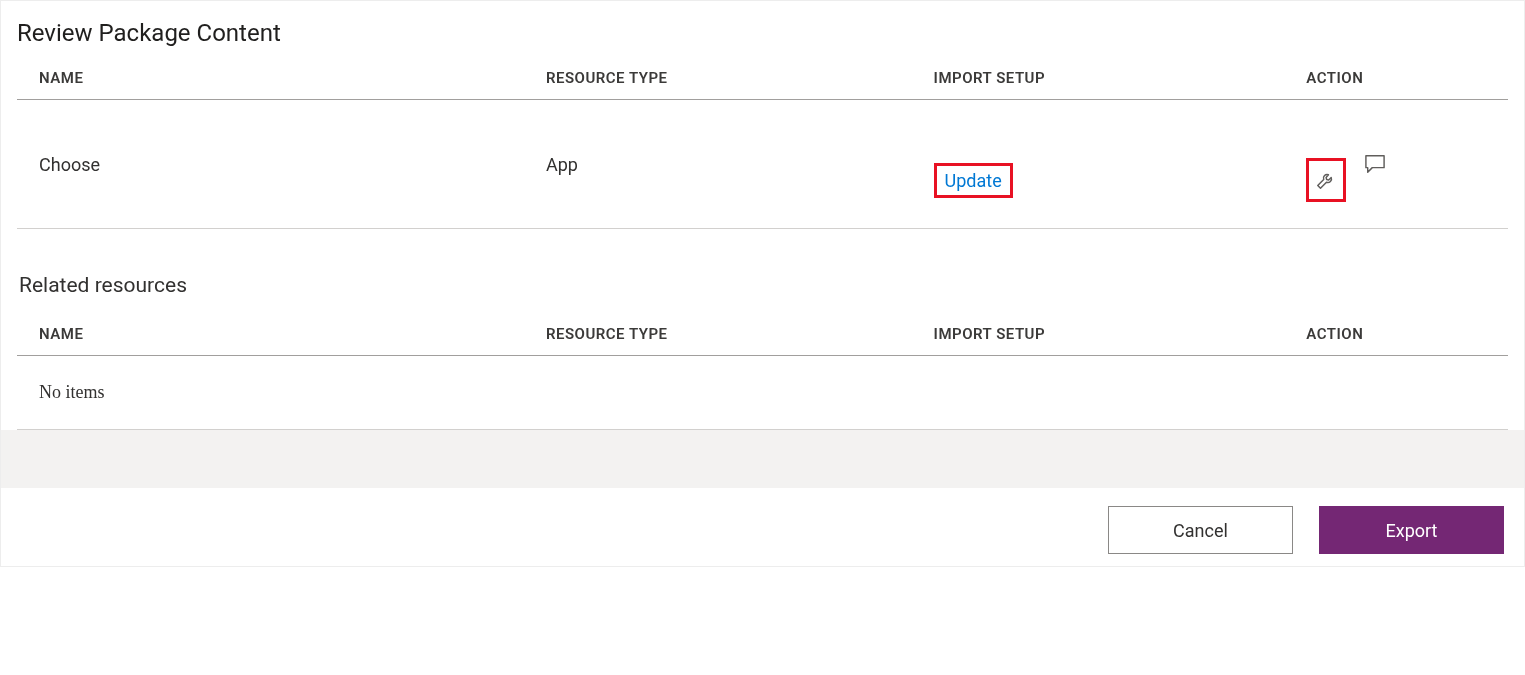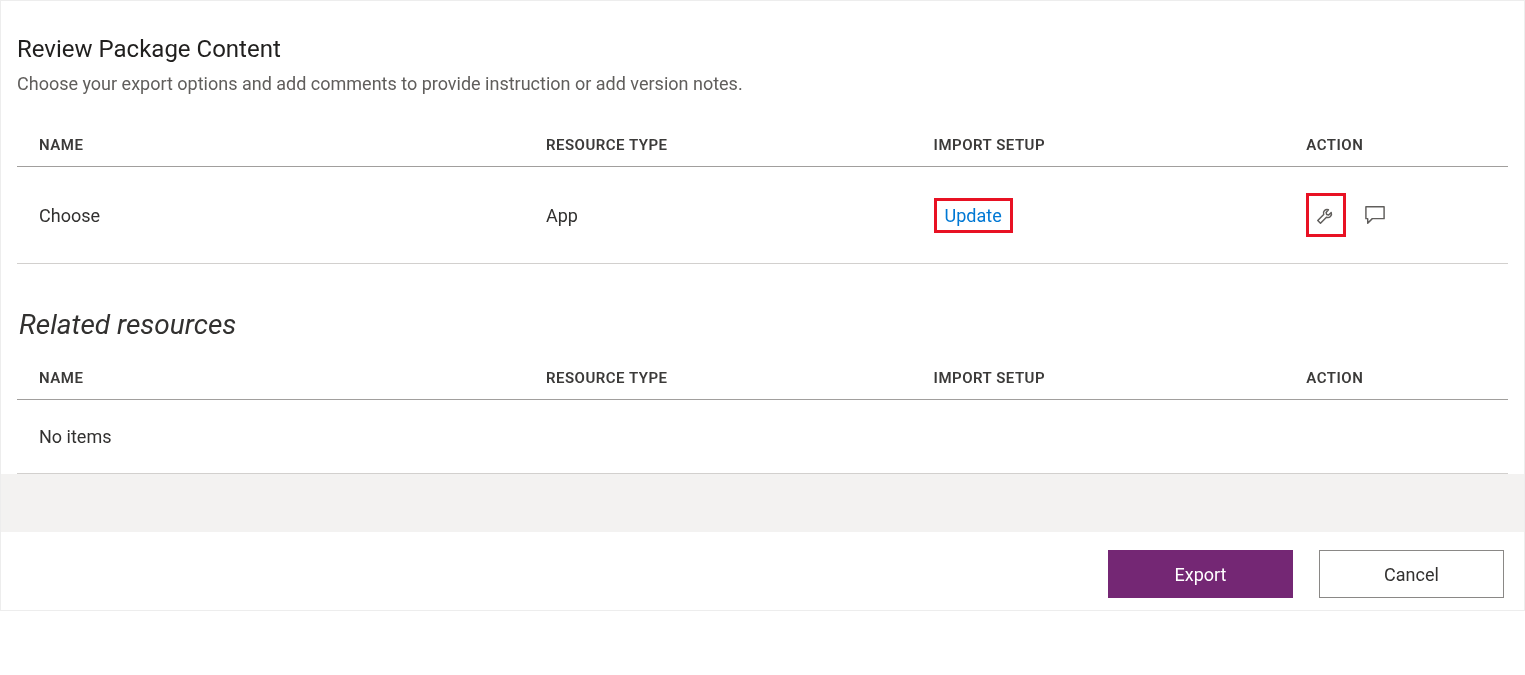--- a/index.html
+++ b/index.html
@@ -17,21 +17,21 @@
   body {
     margin: 0;
     font-family: "Segoe UI", -apple-system, BlinkMacSystemFont, Roboto, "Helvetica Neue", sans-serif;
     background: var(--page-bg);
     color: var(--text-dark);
     width: 1525px;
   }
   .panel {
     border: 1px solid #ededed;
     background: #fff;
-    padding: 28px 16px 0 16px;
+    padding: 12px 16px 0 16px;
   }
   .panel-title {
     font-size: 24px;
     font-weight: 400;
     margin: 6px 0 10px 0;
     color: #201f1e;
   }
   .panel-sub {
     font-size: 18px;
     color: var(--text-grey);
@@ -66,51 +66,52 @@
     border-bottom: 1px solid var(--light-row-border);
   }
   .import-link {
     color: var(--link-blue);
     cursor: pointer;
     display: inline-block;
     padding: 4px 8px;
   }
   .highlight-box {
     border: 3px solid var(--highlight-red);
+    margin-top: 32px;
   }
   .action-icons {
     display: flex;
     align-items: center;
     gap: 14px;
   }
   .icon-btn {
     display: inline-flex;
     align-items: center;
     justify-content: center;
     width: 30px;
     height: 30px;
     cursor: pointer;
     color: #605e5c;
   }
   .icon-btn.highlighted {
     width: 40px;
     height: 44px;
   }
   .section-heading {
-    font-size: 28px;
+    font-size: 21px;
     color: #323130;
     margin: 44px 0 16px 2px;
     font-weight: 400;
-    font-style: italic;
   }
   .empty-row td {
     padding: 22px 22px 22px 100px;
     font-size: 19px;
     color: #323130;
     border-bottom: none;
+    font-family: Liberation Serif, serif;
   }
   .footer-spacer {
     background: var(--footer-bg);
     height: 58px;
     margin: 0 -16px;
   }
   .button-row {
     display: flex;
     justify-content: flex-end;
     gap: 26px;
@@ -137,21 +138,20 @@
     color: #323130;
     border: 1px solid #8a8886;
   }
 </style>
 </head>
 <body>
 
 <div class="panel">
 
   <div class="panel-title">Review Package Content</div>
-  <div class="panel-sub">Choose your export options and add comments to provide instruction or add version notes.</div>
 
   <table class="grid">
     <colgroup>
       <col class="c-name">
         <col class="c-type">
         <col class="c-import">
         <col class="c-action">
     </colgroup>
     <thead>
       <tr>
@@ -206,17 +206,17 @@
     <tbody>
       <tr class="empty-row">
         <td colspan="4">No items</td>
       </tr>
     </tbody>
   </table>
 
   <div class="footer-spacer"></div>
 
   <div class="button-row">
+    <div class="btn btn-secondary">Cancel</div>
     <div class="btn btn-primary">Export</div>
-    <div class="btn btn-secondary">Cancel</div>
   </div>
 
 </div>
 
 </body></html>

